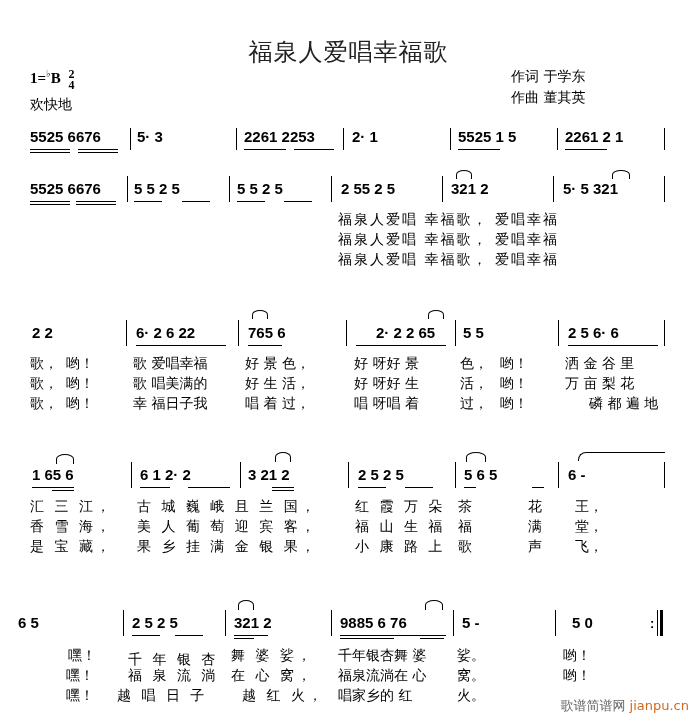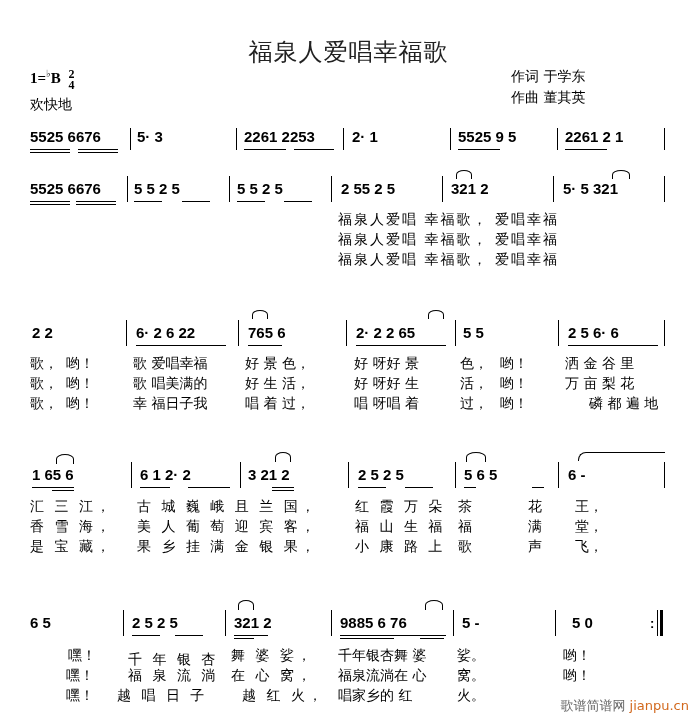--- a/index.html
+++ b/index.html
@@ -44,21 +44,21 @@
 
 <div class="abs sys notes" style="top:128px;height:30px">
   <span class="n" style="left:30px">5525 6676</span>
   <div class="bar" style="left:130px;top:0;height:22px"></div>
   <span class="n" style="left:137px">5·  3</span>
   <div class="bar" style="left:236px;top:0;height:22px"></div>
   <span class="n" style="left:244px">2261 2253</span>
   <div class="bar" style="left:343px;top:0;height:22px"></div>
   <span class="n" style="left:352px">2·  1</span>
   <div class="bar" style="left:450px;top:0;height:22px"></div>
-  <span class="n" style="left:458px">5525 9 5</span>
+  <span class="n" style="left:458px">5525 1 5</span>
   <div class="bar" style="left:557px;top:0;height:22px"></div>
   <span class="n" style="left:565px">2261 2 1</span>
   <div class="bar" style="left:664px;top:0;height:22px"></div>
   <div class="ul" style="left:30px;top:21px;width:40px"></div>
   <div class="ul" style="left:30px;top:24px;width:40px"></div>
   <div class="ul" style="left:78px;top:21px;width:40px"></div>
   <div class="ul" style="left:78px;top:24px;width:40px"></div>
   <div class="ul" style="left:244px;top:21px;width:42px"></div>
   <div class="ul" style="left:294px;top:21px;width:40px"></div>
   <div class="ul" style="left:458px;top:21px;width:42px"></div>
@@ -97,21 +97,21 @@
 </div>
 
 <div class="abs sys notes" style="top:324px;height:30px">
   <span class="n" style="left:32px">2  2</span>
   <div class="bar" style="left:126px;top:-4px;height:26px"></div>
   <span class="n" style="left:136px">6· 2 6 22</span>
   <div class="bar" style="left:238px;top:-4px;height:26px"></div>
   <span class="n" style="left:248px">765  6</span>
   <div class="slur" style="left:252px;top:-14px;width:14px;height:8px"></div>
   <div class="bar" style="left:346px;top:-4px;height:26px"></div>
-  <span class="n" style="left:356px">2· 2 2 65</span>
+  <span class="n" style="left:376px">2· 2 2 65</span>
   <div class="slur" style="left:428px;top:-14px;width:14px;height:8px"></div>
   <div class="bar" style="left:455px;top:-4px;height:26px"></div>
   <span class="n" style="left:463px">5  5</span>
   <div class="bar" style="left:558px;top:-4px;height:26px"></div>
   <span class="n" style="left:568px">2 5  6· 6</span>
   <div class="bar" style="left:664px;top:-4px;height:26px"></div>
   <div class="ul" style="left:136px;top:21px;width:90px"></div>
   <div class="ul" style="left:248px;top:21px;width:34px"></div>
   <div class="ul" style="left:356px;top:21px;width:90px"></div>
   <div class="ul" style="left:568px;top:21px;width:90px"></div>
@@ -192,21 +192,21 @@
 
   <div class="lyr" style="left:30px;top:40px;letter-spacing:3px">是 宝  藏，</div>
   <div class="lyr" style="left:137px;top:40px;letter-spacing:3px">果 乡  挂  满  金 银  果，</div>
   <div class="lyr" style="left:355px;top:40px;letter-spacing:3px">小 康  路 上</div>
   <div class="lyr" style="left:458px;top:40px">歌</div>
   <div class="lyr" style="left:528px;top:40px">声</div>
   <div class="lyr" style="left:575px;top:40px">飞，</div>
 </div>
 
 <div class="abs sys notes" style="top:614px;height:30px">
-  <span class="n" style="left:30px">6  5</span>
+  <span class="n" style="left:18px">6  5</span>
   <div class="bar" style="left:123px;top:-4px;height:26px"></div>
   <span class="n" style="left:132px">2 5  2 5</span>
   <div class="bar" style="left:225px;top:-4px;height:26px"></div>
   <span class="n" style="left:234px">321  2</span>
   <div class="slur" style="left:238px;top:-14px;width:14px;height:9px"></div>
   <div class="bar" style="left:331px;top:-4px;height:26px"></div>
   <span class="n" style="left:340px">9885 6 76</span>
   <div class="slur" style="left:425px;top:-14px;width:16px;height:9px"></div>
   <div class="bar" style="left:453px;top:-4px;height:26px"></div>
   <span class="n" style="left:462px">5  -</span>

